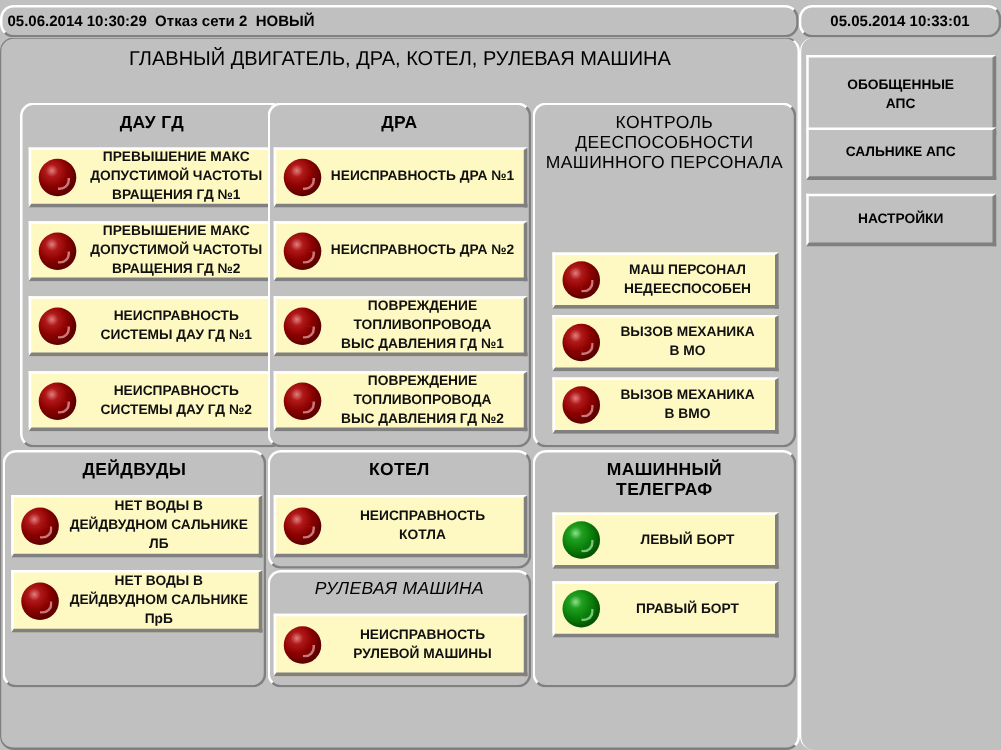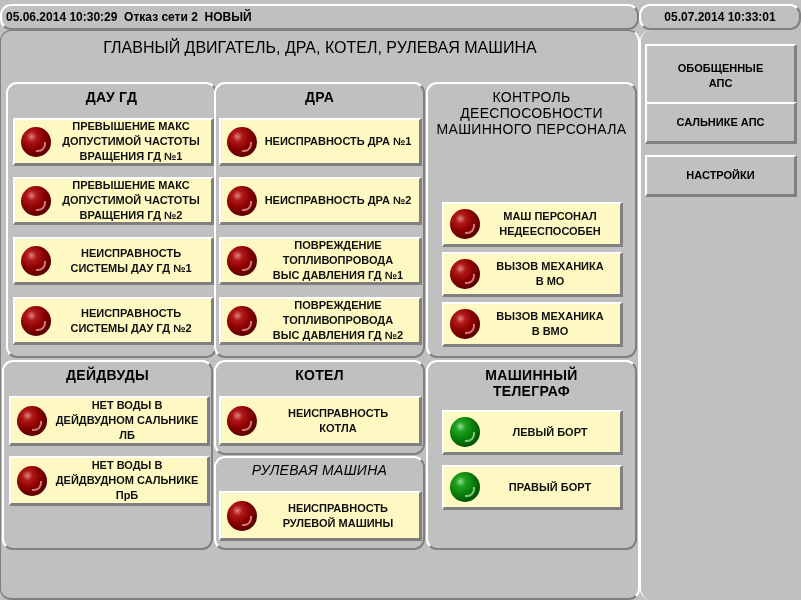--- a/index.html
+++ b/index.html
@@ -68,29 +68,29 @@
     white-space:pre-line;
   }
 </style>
 </head>
 <body>
 
 <div class="abs bar" style="left:0;top:4px;width:639px;height:26px;padding-left:4px;">
   <span style="white-space:pre;">05.06.2014 10:30:29  Отказ сети 2  НОВЫЙ</span>
 </div>
 <div class="abs bar" style="left:639px;top:4px;width:162px;height:26px;justify-content:center;">
-  <span>05.07.2014 10:33:01</span>
+  <span>05.05.2014 10:33:01</span>
 </div>
 
 <div class="abs region" style="left:0;top:30px;width:640px;height:570px;"></div>
 <div class="abs" style="left:0;top:38px;width:640px;text-align:center;font-size:16px;line-height:20px;">ГЛАВНЫЙ ДВИГАТЕЛЬ, ДРА, КОТЕЛ, РУЛЕВАЯ МАШИНА</div>
 
 <div class="abs" style="left:640px;top:30px;width:161px;height:570px;border-left:1px solid #ffffff;"></div>
 
-<div class="abs panel" style="left:6px;top:82px;width:211px;height:276px;">
+<div class="abs panel" style="left:16px;top:82px;width:211px;height:276px;">
   <div class="panel-title" style="top:5px;font-weight:bold;">ДАУ ГД</div>
   <div class="alarm" style="left:5px;top:34px;width:201px;height:48px;">
     <div class="lamp red"></div>
     <div class="alarm-label">ПРЕВЫШЕНИЕ МАКС
 ДОПУСТИМОЙ ЧАСТОТЫ
 ВРАЩЕНИЯ ГД №1</div>
   </div>
   <div class="alarm" style="left:5px;top:93px;width:201px;height:48px;">
     <div class="lamp red"></div>
     <div class="alarm-label">ПРЕВЫШЕНИЕ МАКС

